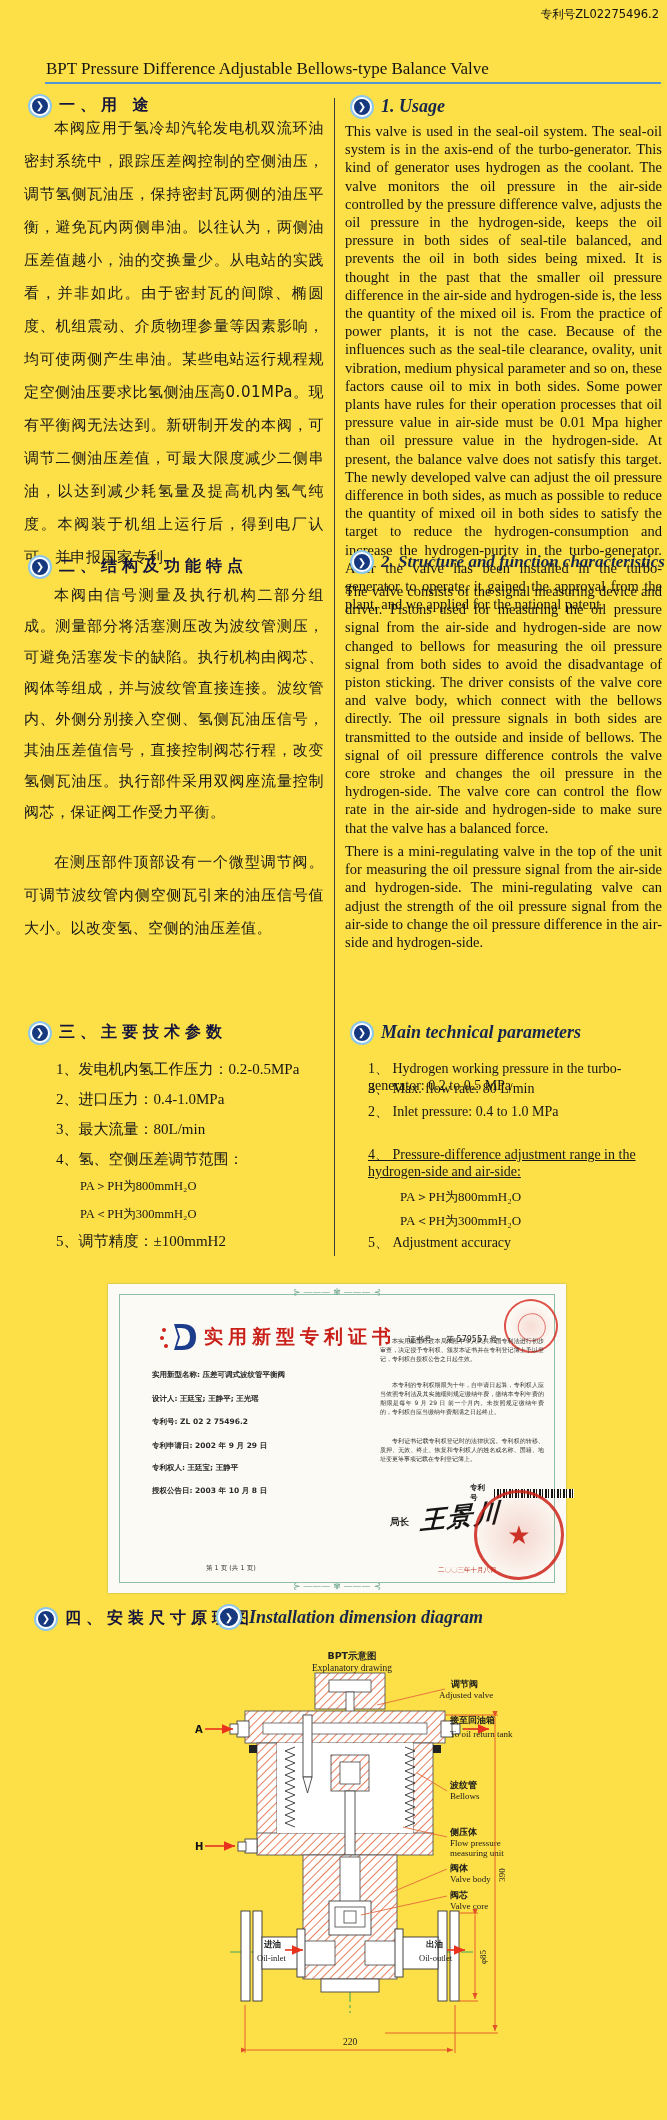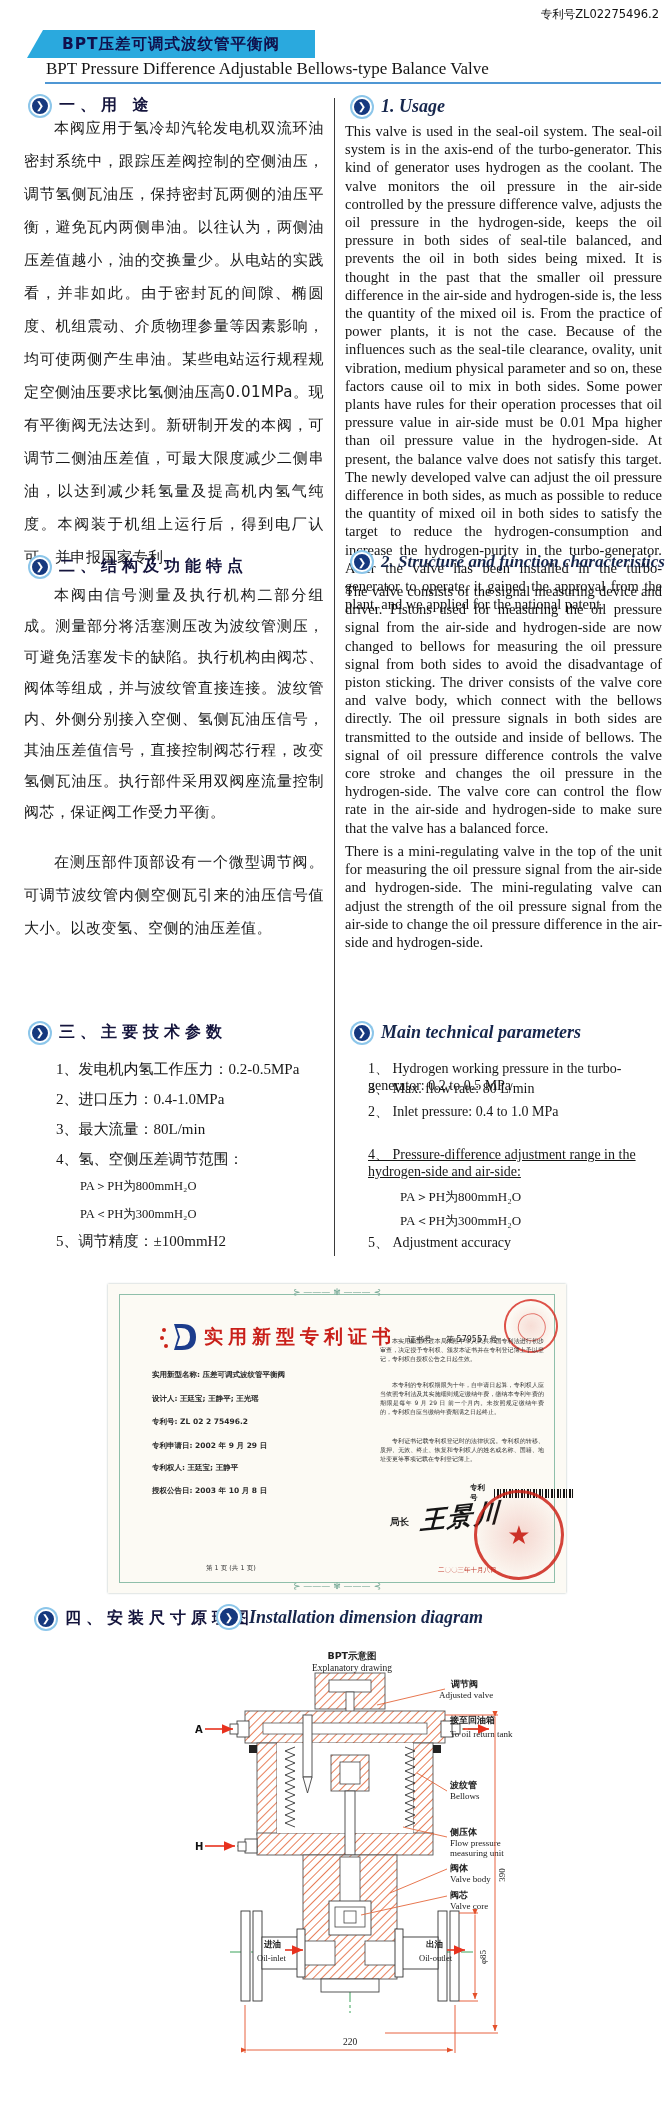--- a/index.html
+++ b/index.html
@@ -1,16 +1,16 @@
 <!DOCTYPE html>
 <html><head>
 <meta charset="utf-8">
 <style>
   html,body{margin:0;padding:0;background:#c8d4de;}
-  .page{position:relative;width:667px;height:2120px;background:#ffffff;overflow:hidden;
+  .page{position:relative;width:667px;height:2120px;background:#fde047;overflow:hidden;
         font-family:"Liberation Serif",serif;color:#161616;}
   
   .patent-top{position:absolute;top:7px;right:8px;font:11.5px "DejaVu Sans",sans-serif;color:#101010;}
   .title-box{position:absolute;left:27px;top:30px;width:288px;height:28px;background:#2aa9de;
              clip-path:polygon(16px 0,100% 0,100% 100%,0 100%);
              display:flex;align-items:center;justify-content:center;}
   .title-box span{font:bold 15.5px "DejaVu Sans",sans-serif;color:#10104c;letter-spacing:1px;}
   .subtitle{position:absolute;left:46px;top:59px;font:17px "Liberation Serif",serif;color:#141414;}
   .rule{position:absolute;left:45px;top:82px;width:616px;height:2px;background:#4f97d4;}
   .col-divider{position:absolute;left:334px;top:98px;width:1px;height:1158px;background:#3a3a3a;}
@@ -69,23 +69,20 @@
   svg text{font-family:"Liberation Serif",serif;}
   .svg-cn{font-family:"DejaVu Sans",sans-serif;font-weight:bold;}
 </style>
 </head>
 <body>
 
 <div class="page">
 
   <div class="patent-top">专利号ZL02275496.2</div>
 
-  <div class="title-box">
-    <span>BPT压差可调式波纹管平衡阀</span>
-  </div>
   <div class="subtitle">BPT Pressure Difference Adjustable Bellows-type Balance Valve</div>
   <div class="rule"></div>
   <div class="col-divider"></div>
 
   <div class="sec" style="left:30px;top:95px;">
     <span class="sec-icon">❯</span>
     <span class="t-cn">一、用  途</span>
   </div>
   <div class="cn-p" style="top:112px;">本阀应用于氢冷却汽轮发电机双流环油密封系统中，跟踪压差阀控制的空侧油压，调节氢侧瓦油压，保持密封瓦两侧的油压平衡，避免瓦内两侧串油。以往认为，两侧油压差值越小，油的交换量少。从电站的实践看，并非如此。由于密封瓦的间隙、椭圆度、机组震动、介质物理参量等因素影响，均可使两侧产生串油。某些电站运行规程规定空侧油压要求比氢侧油压高0.01MPa。现有平衡阀无法达到。新研制开发的本阀，可调节二侧油压差值，可最大限度减少二侧串油，以达到减少耗氢量及提高机内氢气纯度。本阀装于机组上运行后，得到电厂认可，并申报国家专利。</div>
 

